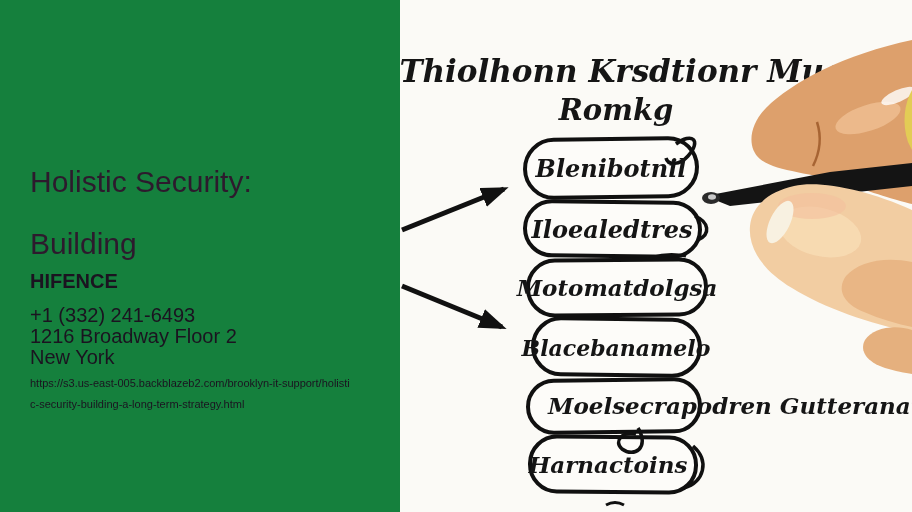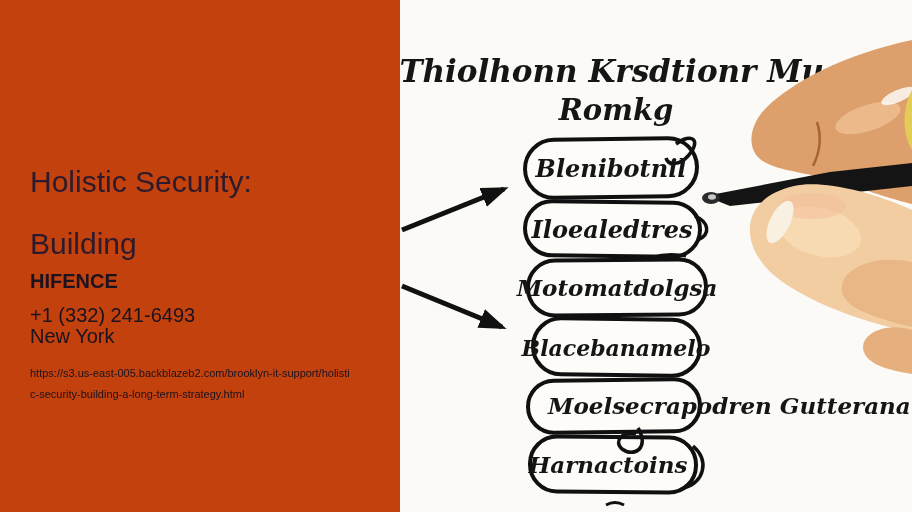--- a/index.html
+++ b/index.html
@@ -3,39 +3,39 @@
 <meta charset="utf-8">
 <style>
   html,body{margin:0;padding:0;background:#e8e8e8;}
   .stage{
     position:relative;width:912px;height:512px;overflow:hidden;
     font-family:"Liberation Sans",sans-serif;background:#fbfaf6;
   }
   
   .info-panel{
     position:absolute;left:0;top:0;width:444px;height:512px;
-    background:#c2410c;
+    background:#15803d;
   }
   .info-inner{position:absolute;left:30px;top:166px;right:14px;}
   .page-title{
     margin:0;font-size:30px;line-height:31px;font-weight:400;
     color:#2d1a2d;letter-spacing:0;
   }
   .company{
     margin:11px 0 13px 0;font-size:20px;line-height:22px;font-weight:700;
     color:#1b1320;
   }
   .contact-line{
     margin:0;font-size:20px;line-height:21px;font-weight:400;color:#1b1320;
   }
   .contact-line.first{margin-top:4px;}
   .url-line{
     margin:0;font-size:11px;line-height:21px;color:#1b1320;font-weight:400;
   }
-  .url-line.first{margin-top:16px;}
+  .url-line.first{margin-top:5px;}
   
   .illustration-panel{
     position:absolute;left:400px;top:0;width:512px;height:512px;
     background:#fbfaf6;
   }
   .illustration-panel svg{display:block;}
   .ink-text{
     font-family:"DejaVu Serif",serif;font-style:italic;font-weight:700;
     fill:#151515;
   }
@@ -46,20 +46,21 @@
 <div class="stage">
 
   <aside class="info-panel">
     <div class="info-inner">
       <h1 class="page-title"><span>Holistic Security: </span><br>
         <br>
         <span>Building</span>
       </h1>
       <p class="company">HIFENCE</p>
       <p class="contact-line first">+1 (332) 241-6493</p>
+      <p class="contact-line">1216 Broadway Floor 2</p>
       <p class="contact-line">New York</p>
       <p class="url-line first">https://s3.us-east-005.backblazeb2.com/brooklyn-it-support/holisti</p>
       <p class="url-line">c-security-building-a-long-term-strategy.html</p>
     </div>
   </aside>
 
   <section class="illustration-panel">
     <svg width="512" height="512" viewBox="0 0 512 512" xmlns="http://www.w3.org/2000/svg">
       <defs>
         <marker id="arrowhead" markerUnits="strokeWidth" markerWidth="6" markerHeight="5" refX="4.5" refY="2" orient="auto">

